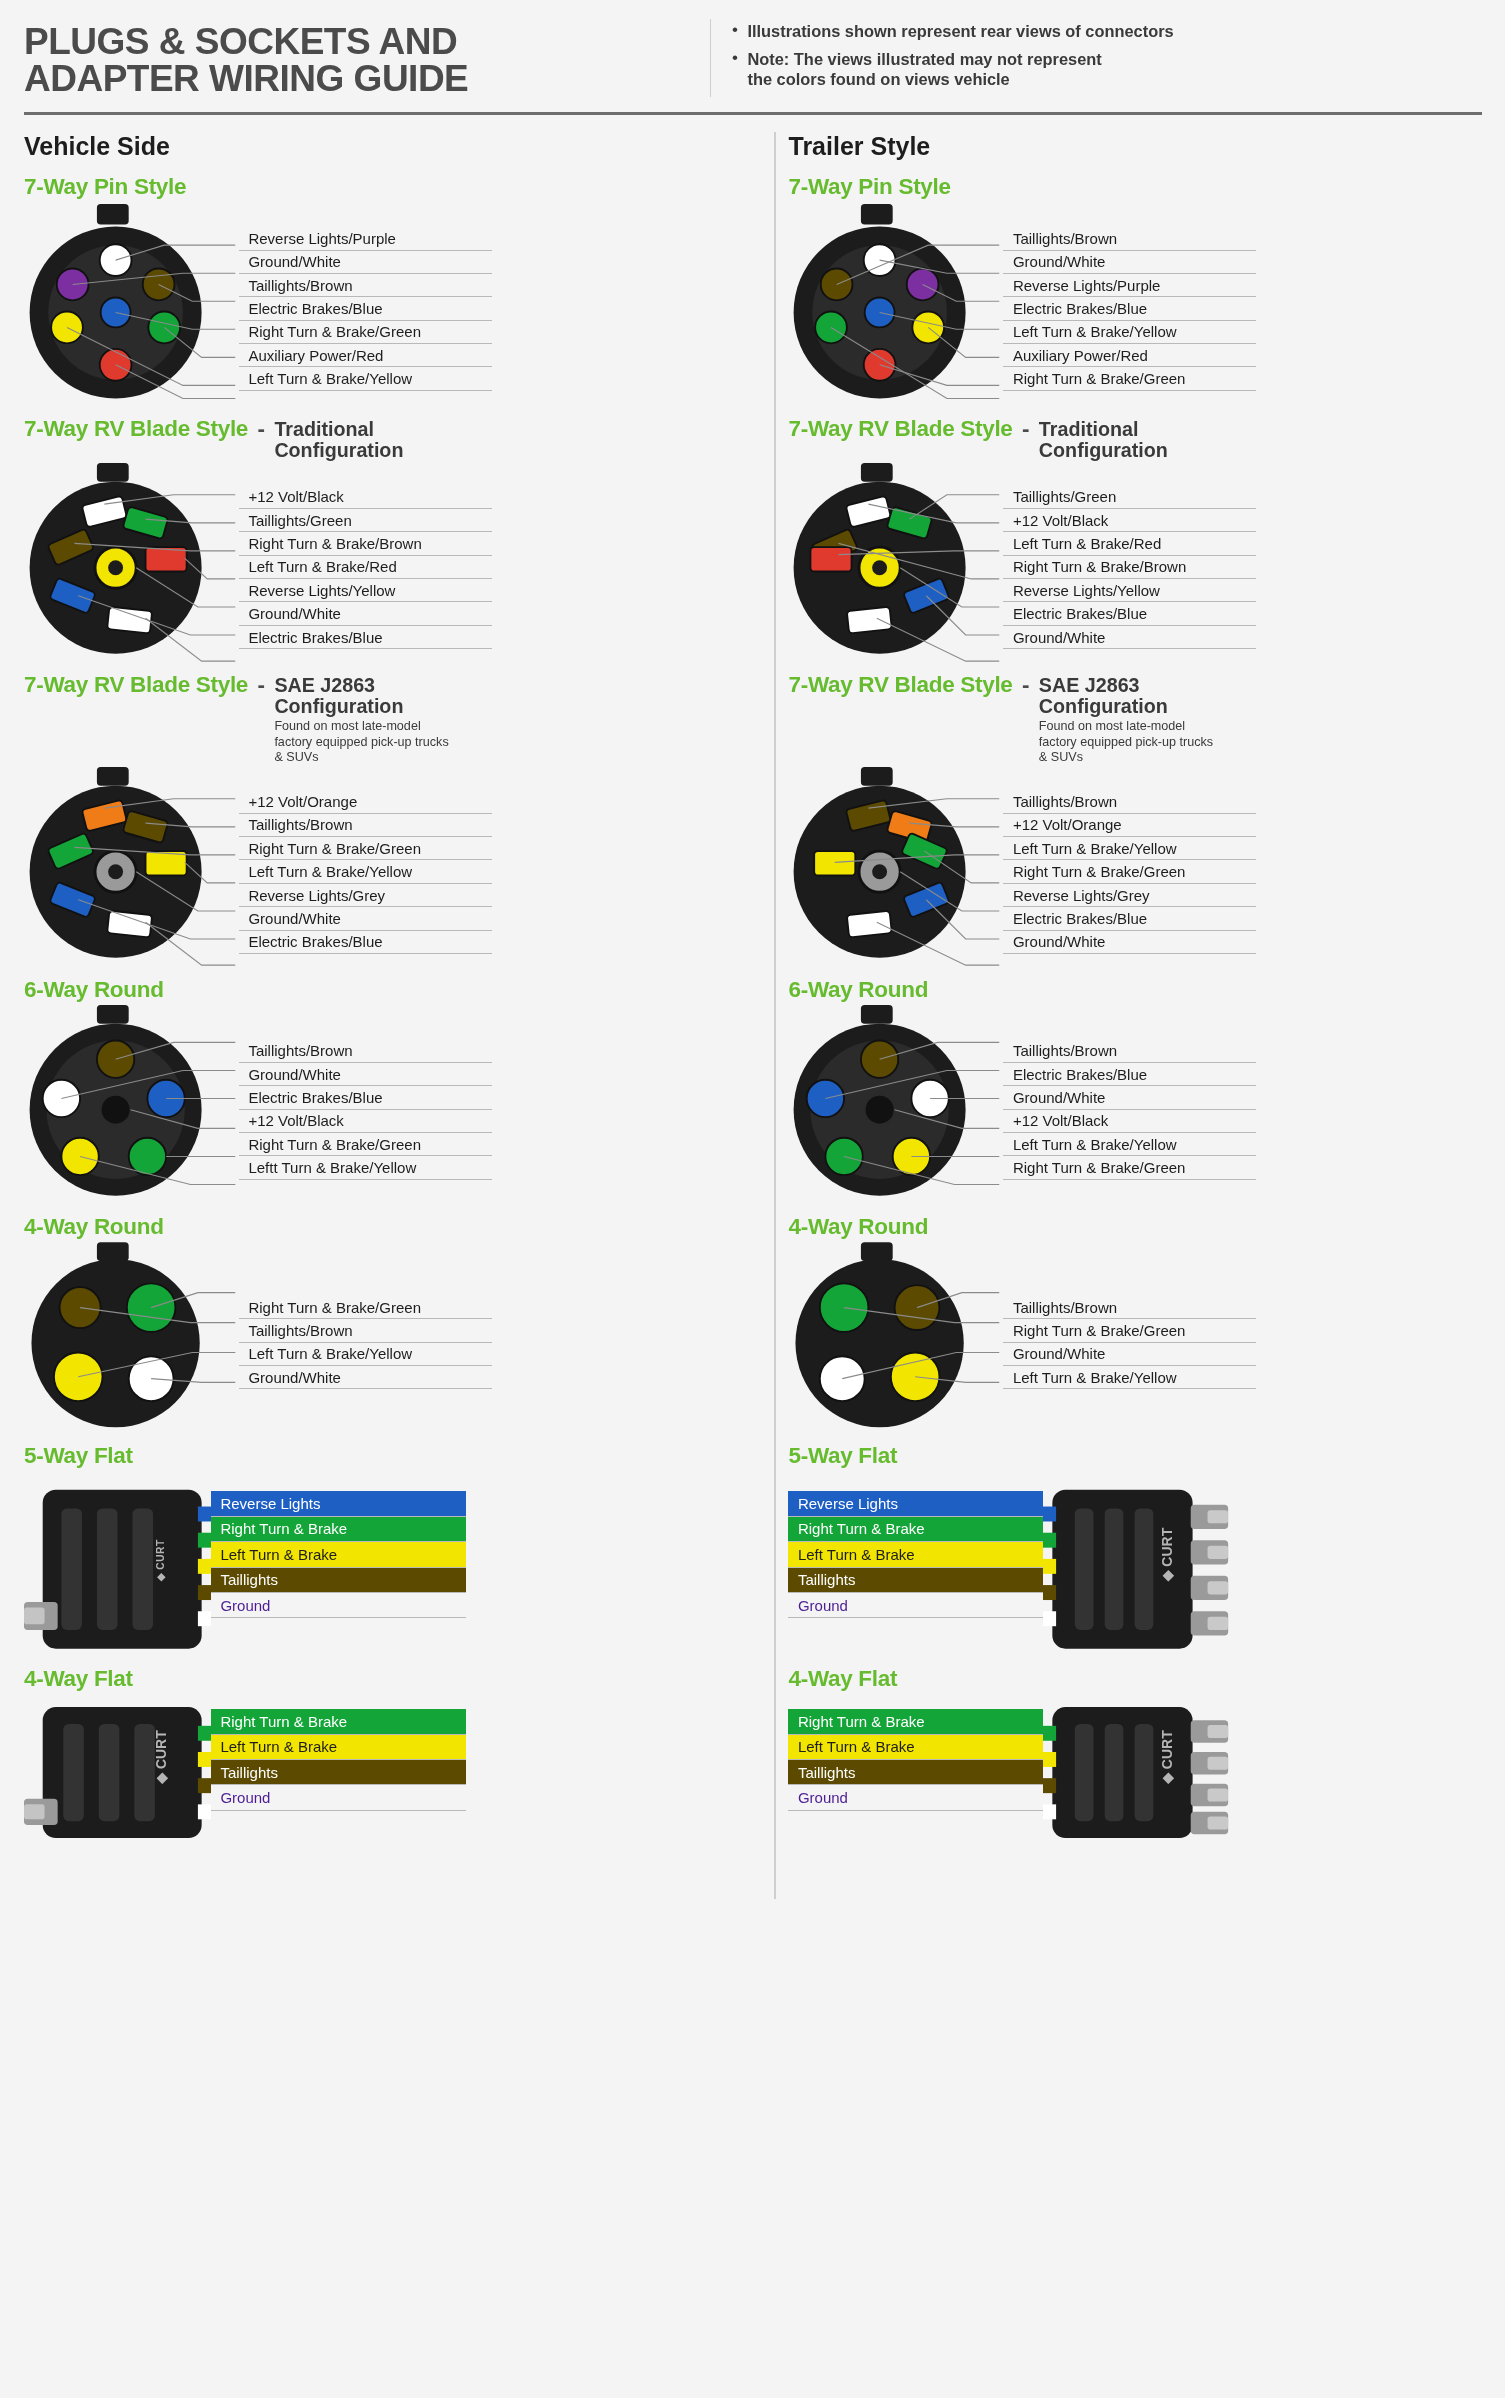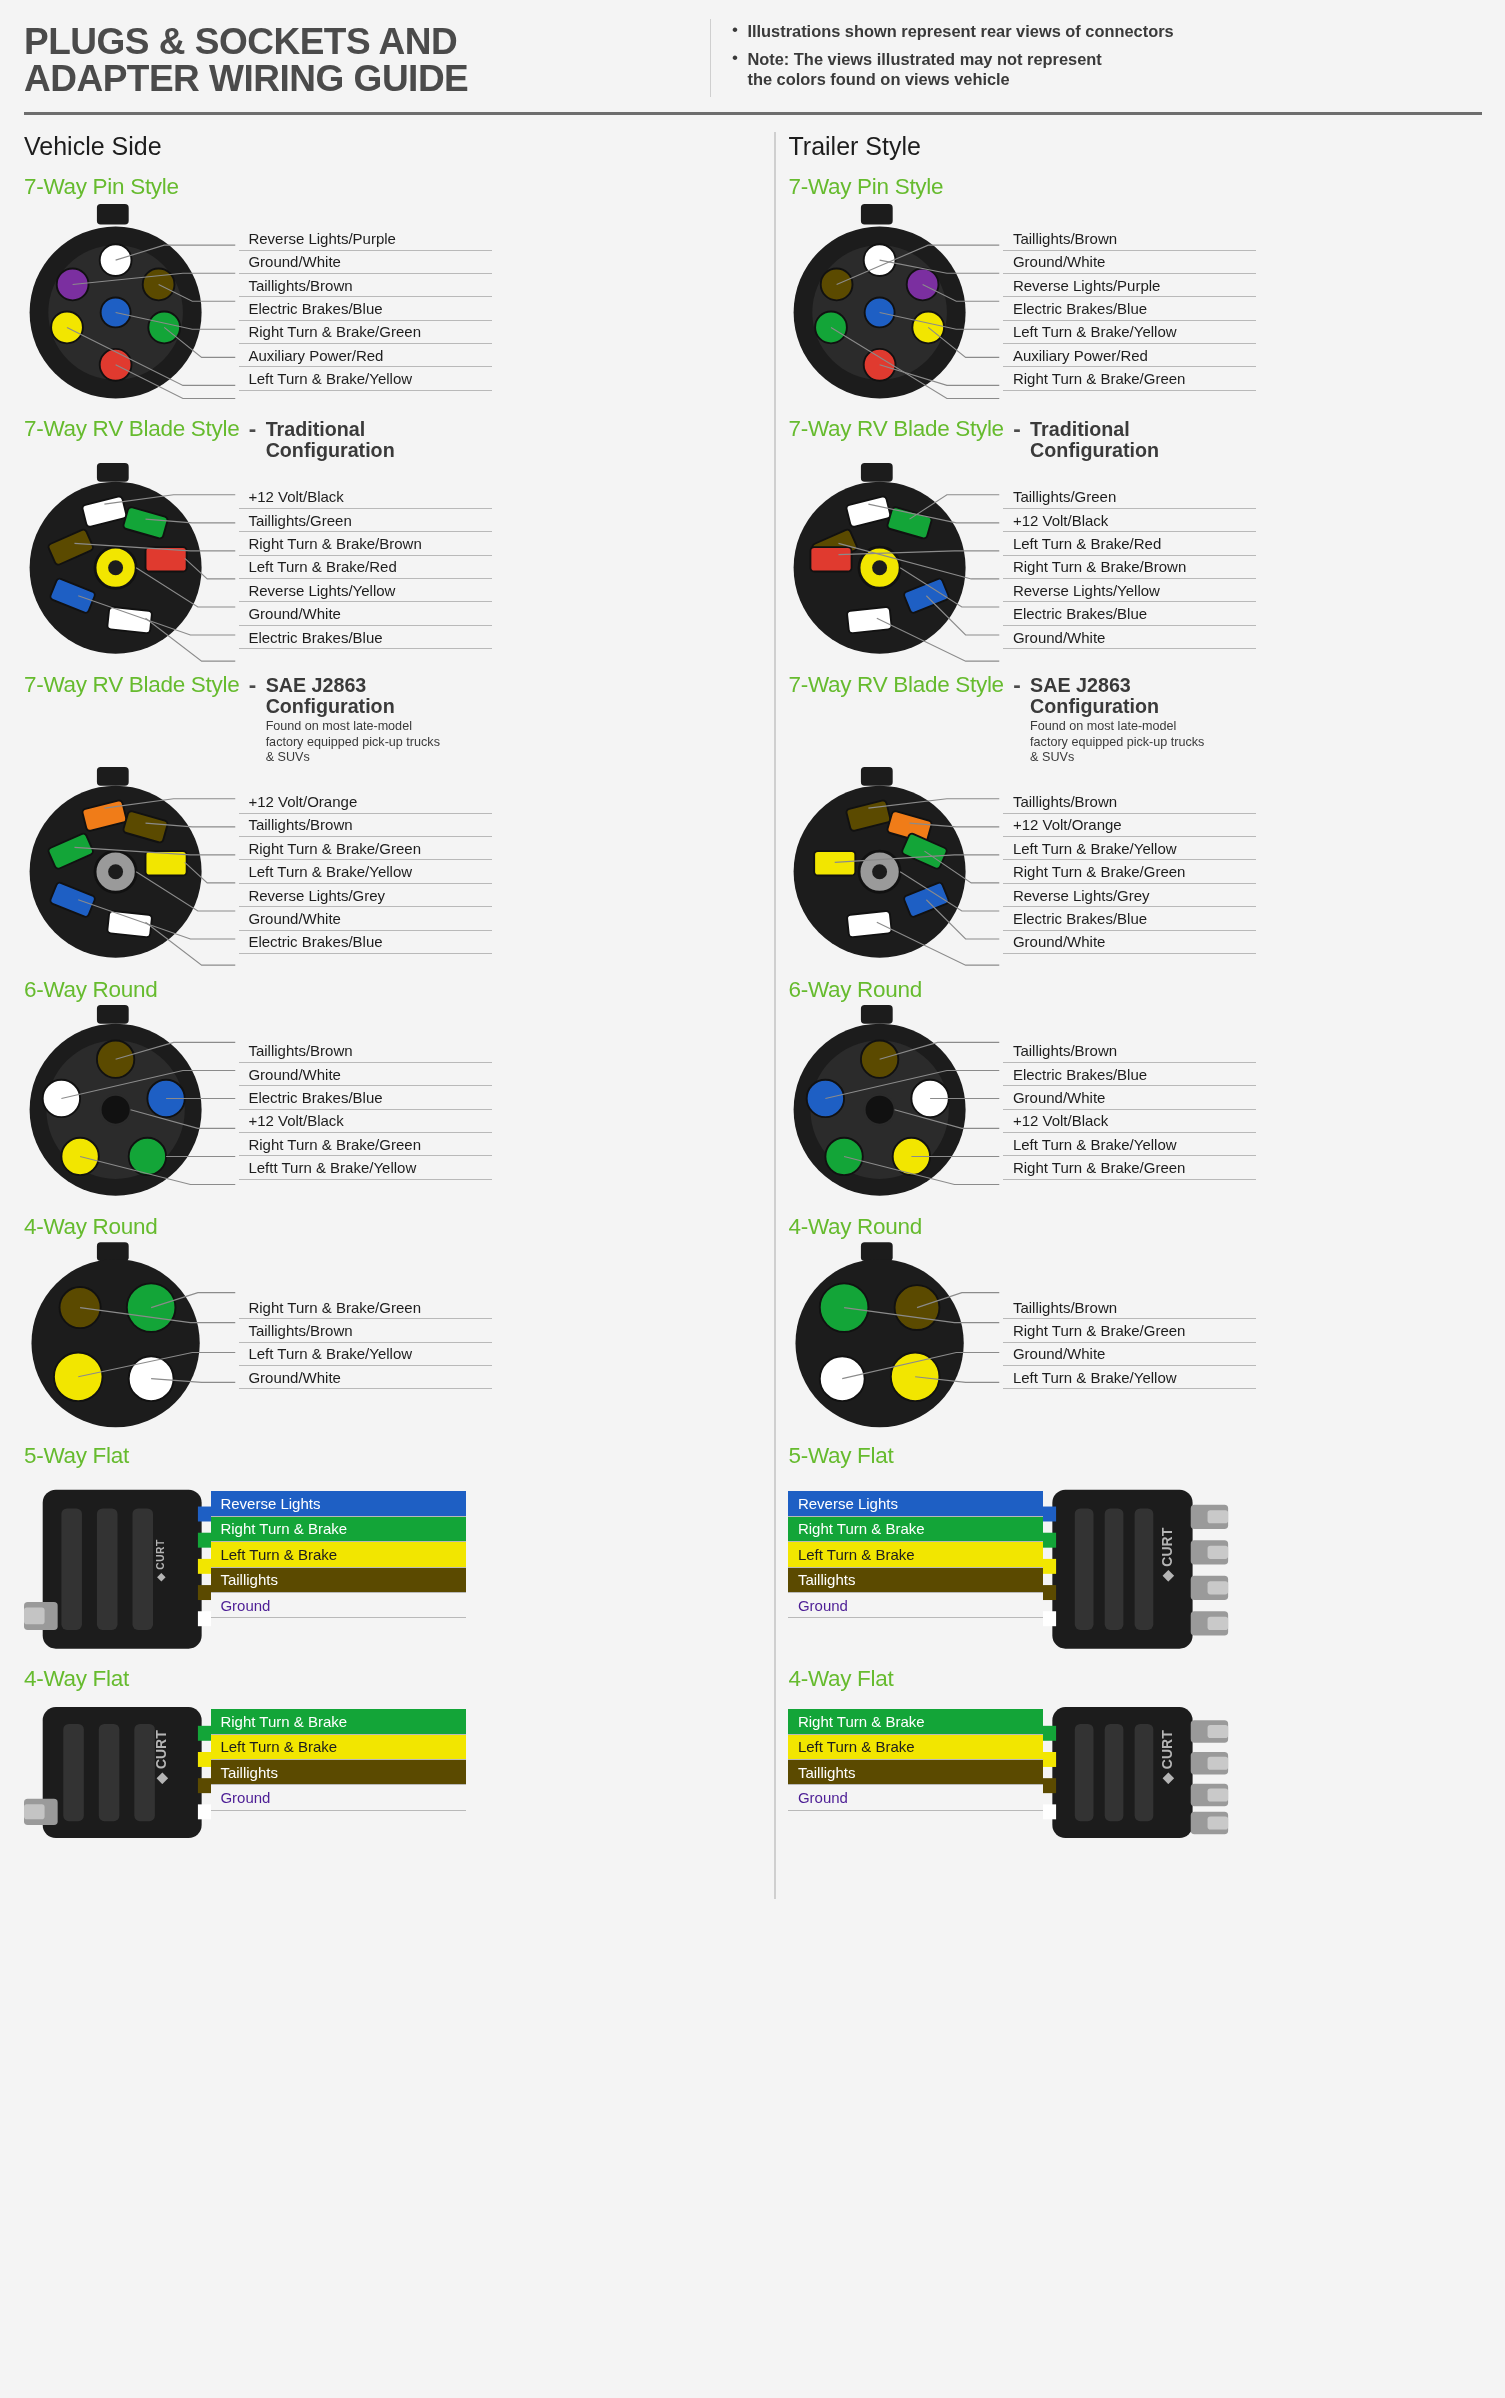--- a/index.html
+++ b/index.html
@@ -24,25 +24,25 @@
   .note { display:flex; gap:9.4px; font-size:16.4px; line-height:1.25; margin-bottom:7.5px; color:#3a3a3a; }
   .note .bullet { font-size:17px; line-height:1.1; }
   .note .txt { max-width:824px; font-weight:bold;}
   .rule { height:2.8px; background:#6d6d6d; margin:3.7px 0 17px 0; }
 
   
   .cols { display:flex; position:relative; }
   .col { width:750px; position:relative; }
   .col.right { padding-left:36px; }
   .col-divider { position:absolute; left:750px; top:0; bottom:-37px; width:1.9px; background:#cfcfcf; }
-  .side-title { font-size:25px; font-weight:normal; color:#1d1d1d; margin:0 0 13px 0; }
+  .side-title { font-size:25px; font-weight:bold; color:#1d1d1d; margin:0 0 13px 0; }
 
   .block { position:relative; margin-bottom:5.6px; }
   .blk-head { display:flex; align-items:baseline; gap:9.4px; margin-bottom:1.9px; }
-  .blk-title { font-size:22.5px; font-weight:normal; color:#66bb2e; letter-spacing:-0.3px; }
+  .blk-title { font-size:22.5px; font-weight:bold; color:#66bb2e; letter-spacing:-0.3px; }
   .blk-dash { font-size:22.5px; font-weight:bold; color:#4b4b4b; }
   .blk-config { font-size:19.7px; line-height:1.05; color:#3a3a3a; font-weight:normal; }
   .blk-config b { display:block; font-weight:bold; }
   .blk-sub { font-size:12.6px; line-height:1.22; color:#3a3a3a; margin-top:2.8px; }
 
   .blk-body { display:flex; align-items:center; }
   .conn { position:relative; flex:0 0 auto; }
   .legend { margin-top:5.6px; }
   .legend .lrow { font-size:15px; line-height:1.0; padding:3.7px 1.9px 3.7px 9.4px;
                   border-bottom:0.9px solid #b9b9b9; width:253px; color:#1d1d1d; white-space:nowrap;}

